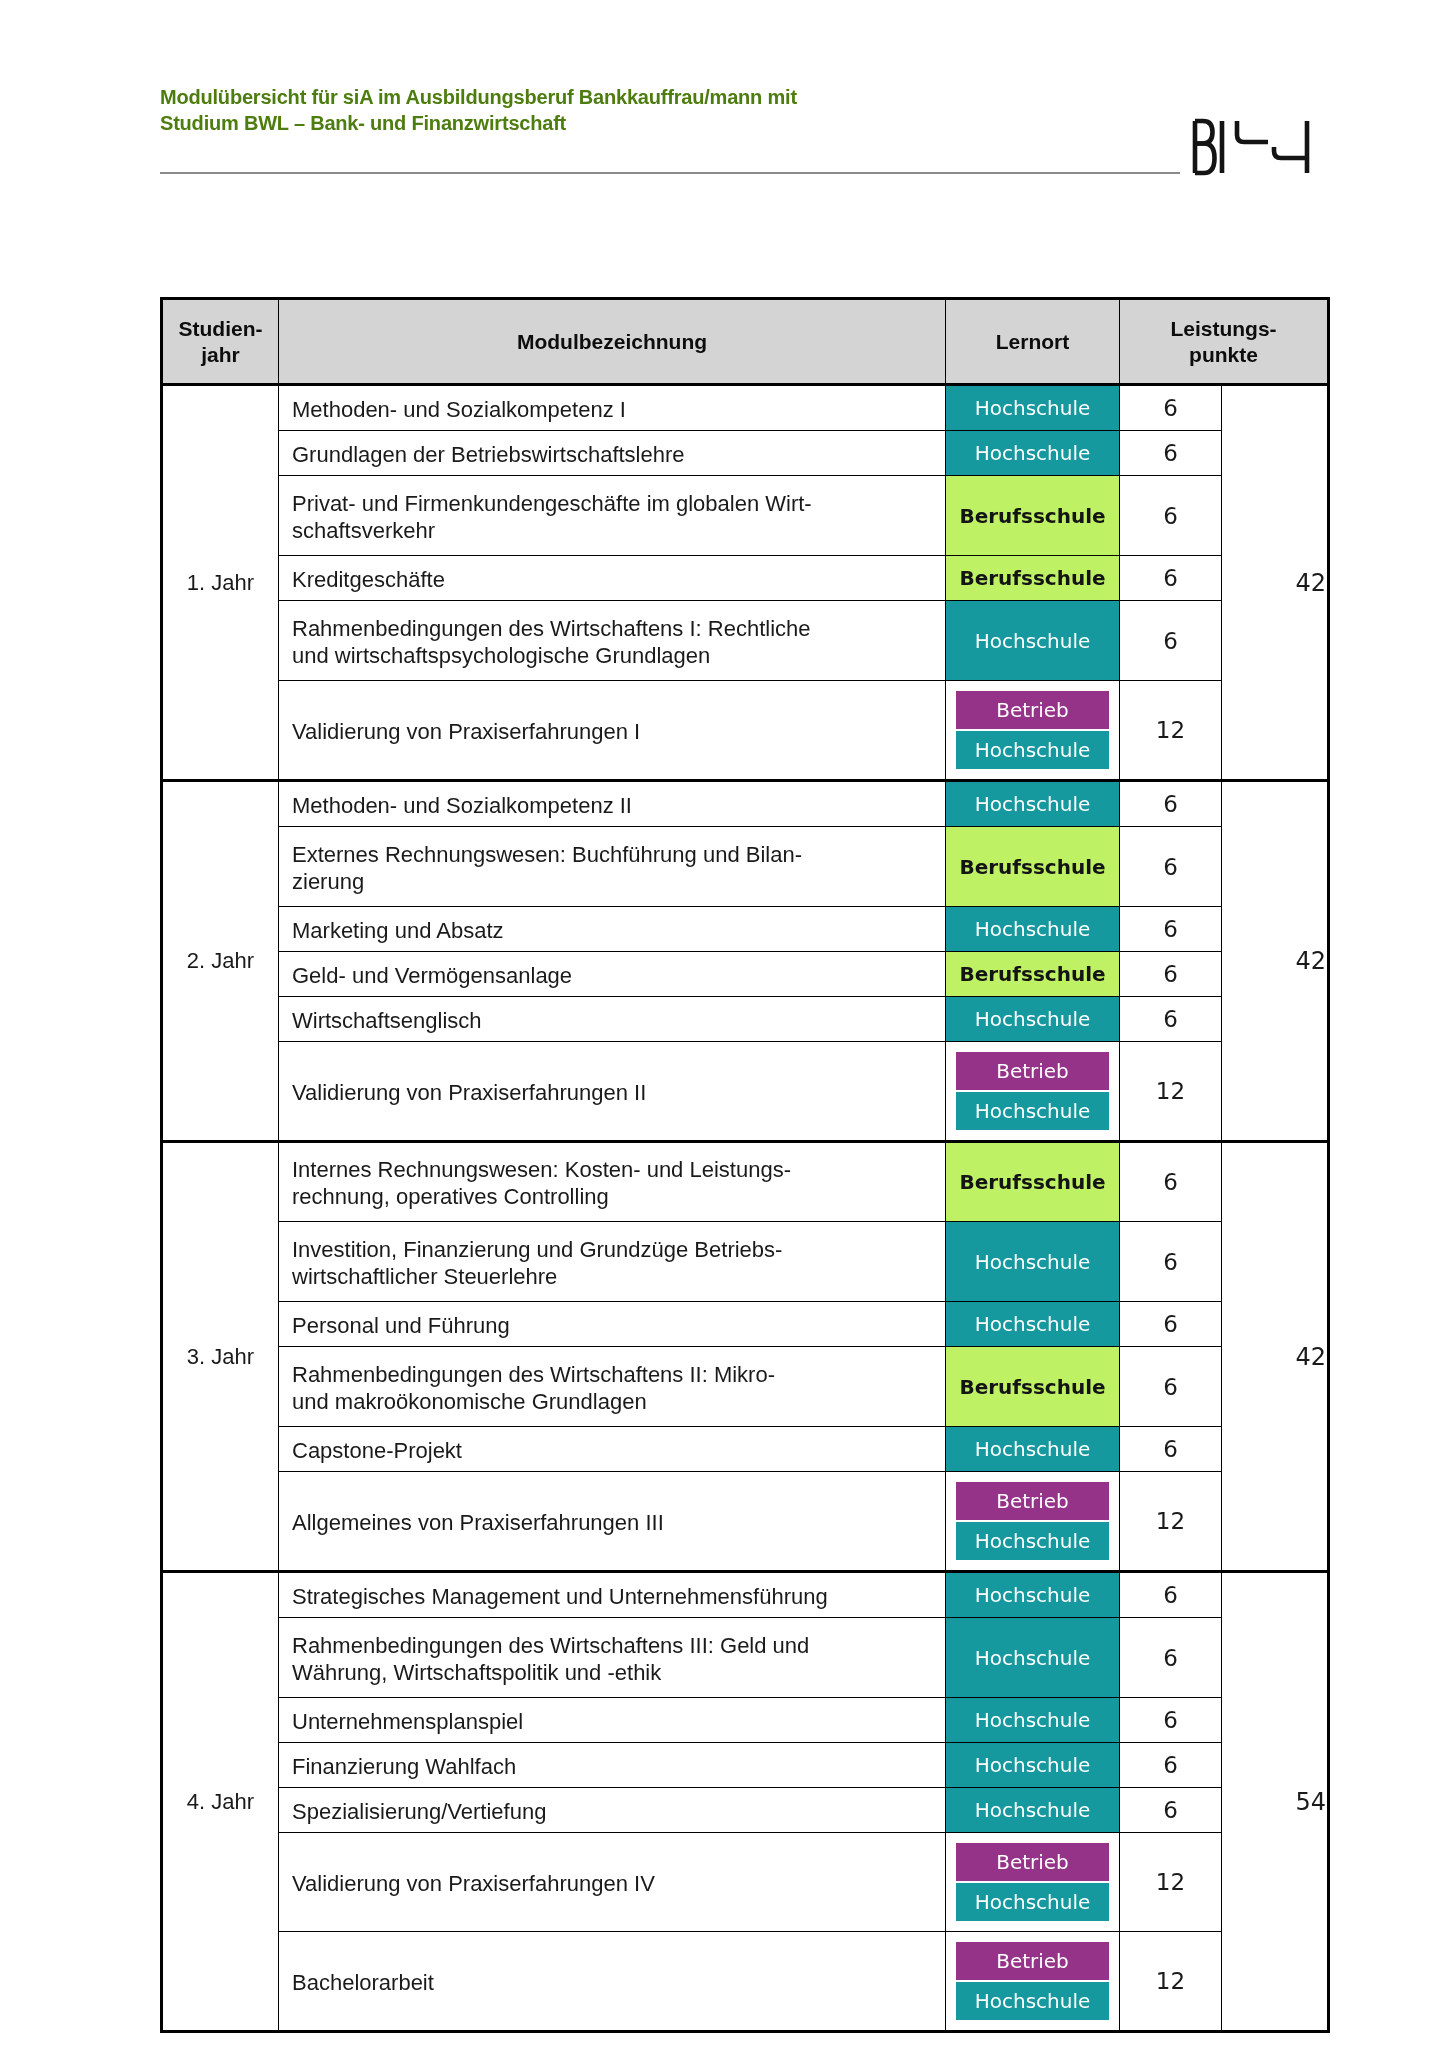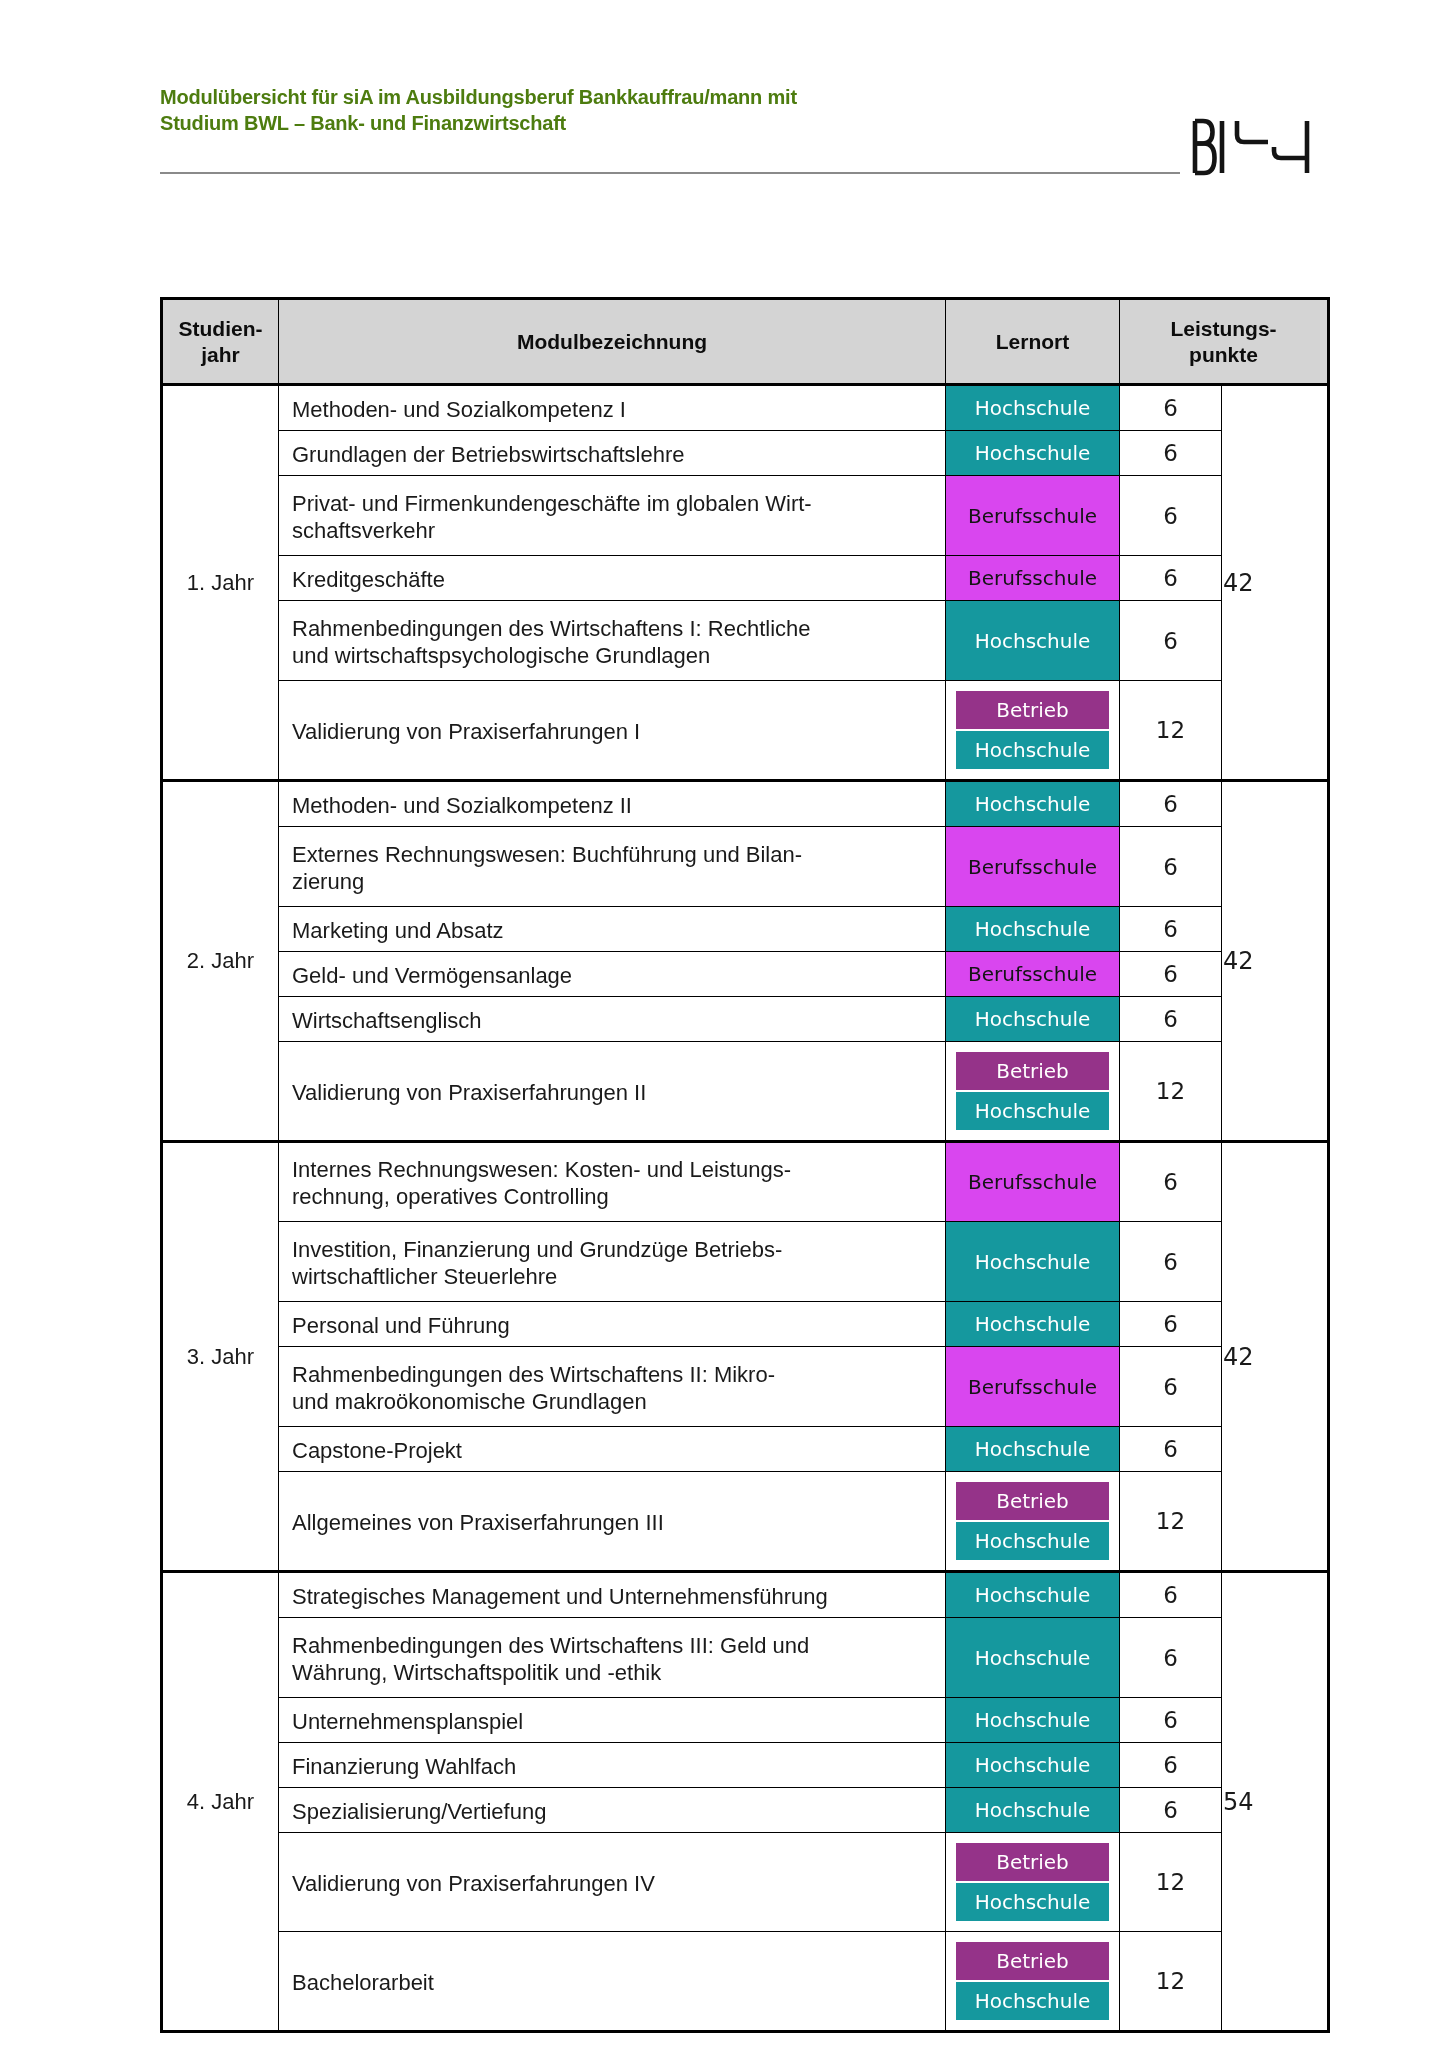--- a/index.html
+++ b/index.html
@@ -39,35 +39,35 @@
   }
   td.c-name{
     font-size:22px;line-height:27px;color:#1a1a1a;
     padding:6px 10px 4px 13px;white-space:pre-line;background:#fff;
   }
   td.c-lern{
     text-align:center;font-family:"DejaVu Sans",sans-serif;
     font-size:20px;padding:10px;margin-left:38px;
   }
   td.c-lern.hochschule{background:#15989E;color:#ffffff;}
-  td.c-lern.berufsschule{background:#d946ef;color:#141414;}
+  td.c-lern.berufsschule{background:#bef264;color:#141414;font-weight:bold;}
   td.c-lern.split-cell{background:#ffffff;}
   .split{
     display:grid;grid-template-rows:1fr 1fr;gap:2px;
     height:78px;font-family:"DejaVu Sans",sans-serif;font-size:20px;
   }
   .split > div{display:flex;align-items:center;justify-content:center;}
   .split .half-betrieb{background:#953389;color:#ffffff;}
   .split .half-hochschule{background:#15989E;color:#ffffff;}
   td.c-pts{
     text-align:center;font-family:"DejaVu Sans",sans-serif;
     font-size:23px;color:#1a1a1a;background:#fff;
   }
   td.c-total{
-    text-align:left;font-family:"DejaVu Sans",sans-serif;
+    text-align:right;font-family:"DejaVu Sans",sans-serif;
     font-size:24px;color:#1a1a1a;background:#fff;
   }
 </style>
 </head>
 <body>
 
 <div class="doc-header">
   <div class="title-line">Modulübersicht für siA im Ausbildungsberuf Bankkauffrau/mann mit</div>
   <div class="title-line">Studium BWL – Bank- und Finanzwirtschaft</div>
 </div>

